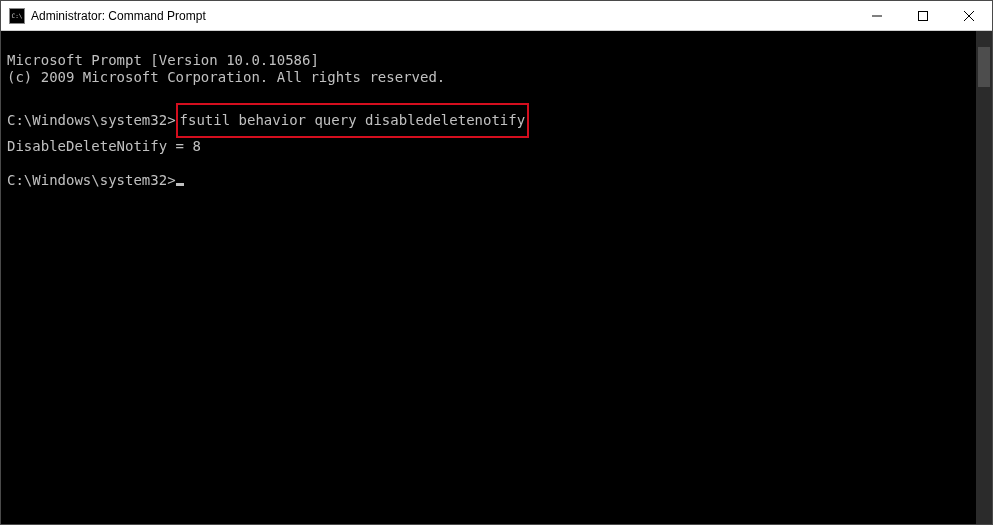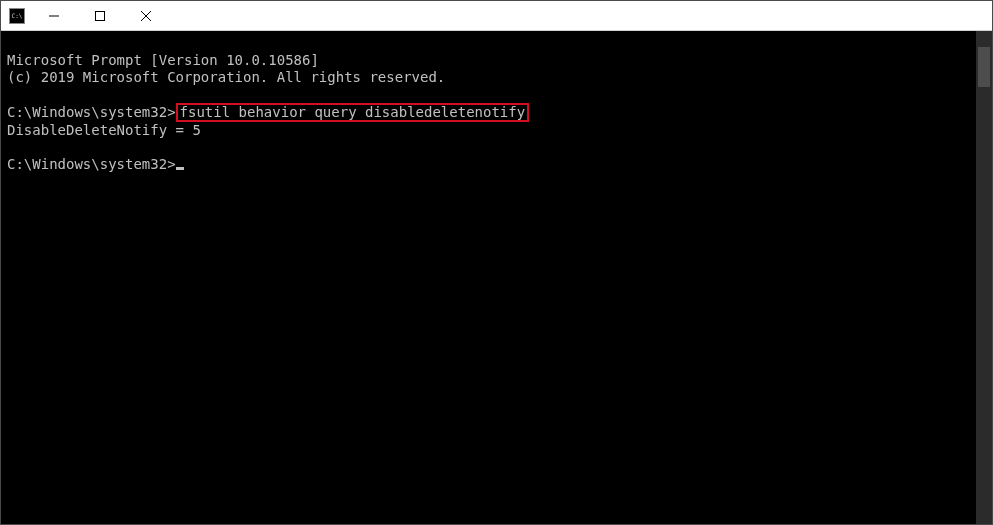--- a/index.html
+++ b/index.html
@@ -87,21 +87,21 @@
   .scroll-thumb {
     position: absolute;
     top: 16px;
     right: 2px;
     width: 12px;
     height: 40px;
     background: #4d4d4d;
   }
   .hl {
     border: 2px solid #d40e1e;
-    padding: 0 2px;
+    padding: 8px 2px;
     display: inline-block;
     line-height: 15px;
   }
   .cursor {
     display: inline-block;
     width: 8px;
     height: 3px;
     background: #c0c0c0;
     vertical-align: -1px;
   }
@@ -109,20 +109,21 @@
 </style>
 </head>
 <body>
 
 <div class="window">
 
   <div class="titlebar">
     <div class="titlebar-icon">
       <span class="titlebar-icon-text">C:\</span>
     </div>
+    <div class="titlebar-title">Administrator: Command Prompt</div>
     <div class="win-controls">
       <div class="win-btn">
         <svg width="10" height="10" viewBox="0 0 10 10">
             <line x1="0" y1="5" x2="10" y2="5" stroke="currentColor" stroke-width="1"></line>
           </svg>
       </div>
       <div class="win-btn">
         <svg width="10" height="10" viewBox="0 0 10 10">
             <rect x="0.5" y="0.5" width="9" height="9" fill="none" stroke="currentColor" stroke-width="1"></rect>
           </svg>
@@ -132,23 +133,23 @@
             <line x1="0" y1="0" x2="10" y2="10" stroke="currentColor" stroke-width="1"></line>
             <line x1="10" y1="0" x2="0" y2="10" stroke="currentColor" stroke-width="1"></line>
           </svg>
       </div>
     </div>
   </div>
 
   <div class="console-wrap">
     <div class="console">
 <span>Microsoft Prompt [Version 10.0.10586]</span>
-<span>(c) 2019 Microsoft Corporation. All rights reserved.</span>
+<span>(c) 2009 Microsoft Corporation. All rights reserved.</span>
 <div class="blank"></div><span>C:\Windows\system32&gt;</span><span class="hl">fsutil behavior query disabledeletenotify</span>
-<span>DisableDeleteNotify = 5</span>
+<span>DisableDeleteNotify = 8</span>
 <div class="blank"></div><span>C:\Windows\system32&gt;</span><span class="cursor"></span>
     </div>
     <div class="scrollbar">
       <div class="scroll-thumb"></div>
     </div>
   </div>
 
 </div>
 
 </body></html>

